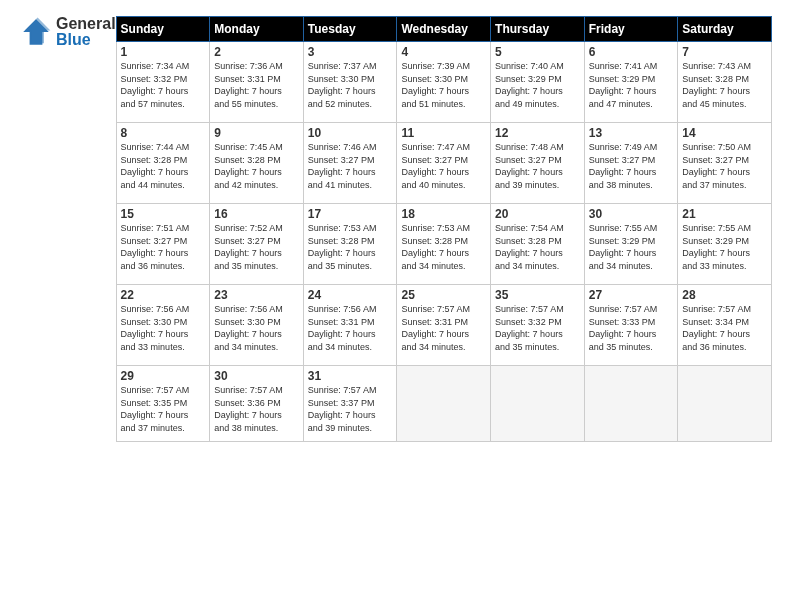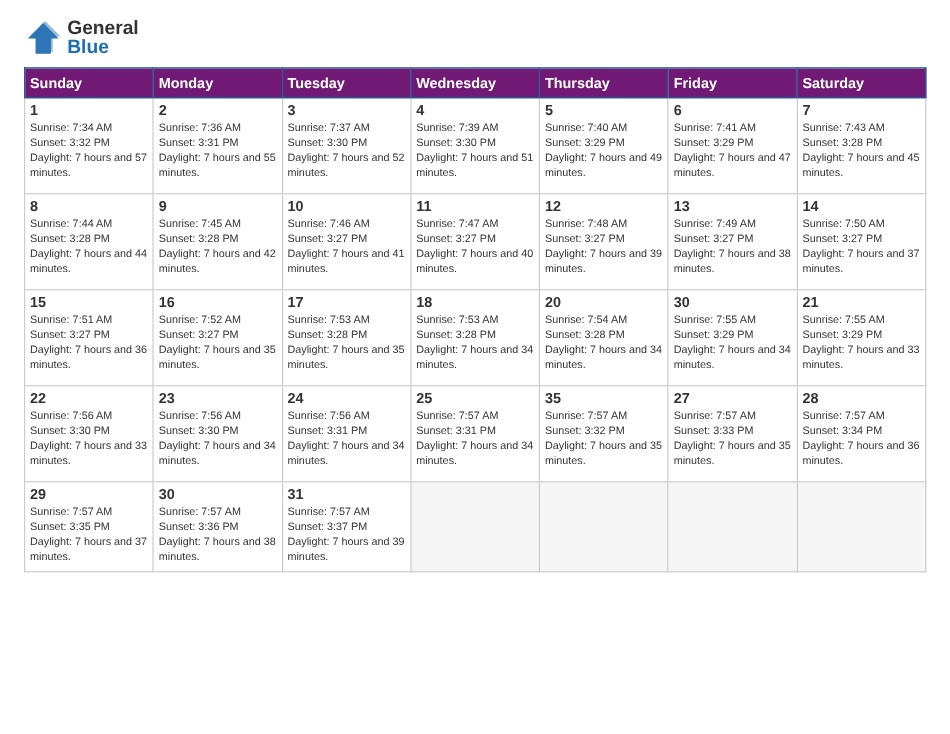--- a/index.html
+++ b/index.html
@@ -8,21 +8,21 @@
       height: 612px;
       font-family: Arial, sans-serif;
       background: #fff;
       overflow: hidden;
     }
     .page {
       width: 792px;
       height: 452px;
       padding: 16px 20px 10px 20px;
       display: flex;
-      flex-direction: column;
+      flex-direction: row;
     }
     .header {
       display: flex;
       align-items: flex-start;
       justify-content: space-between;
       margin-bottom: 8px;
     }
     .logo {
       display: flex;
       align-items: center;
@@ -61,21 +61,21 @@
       color: #555;
     }
     .calendar {
       flex: 1;
       border: 1px solid #ccc;
       border-collapse: collapse;
       width: 100%;
       table-layout: fixed;
     }
     .calendar th {
-      background: #701a75;
+      background: #000000;
       color: #fff;
       font-size: 12px;
       font-weight: bold;
       padding: 5px 4px;
       border: 1px solid #2060a0;
       text-align: left;
     }
     .calendar td {
       border: 1px solid #ccc;
       vertical-align: top;

